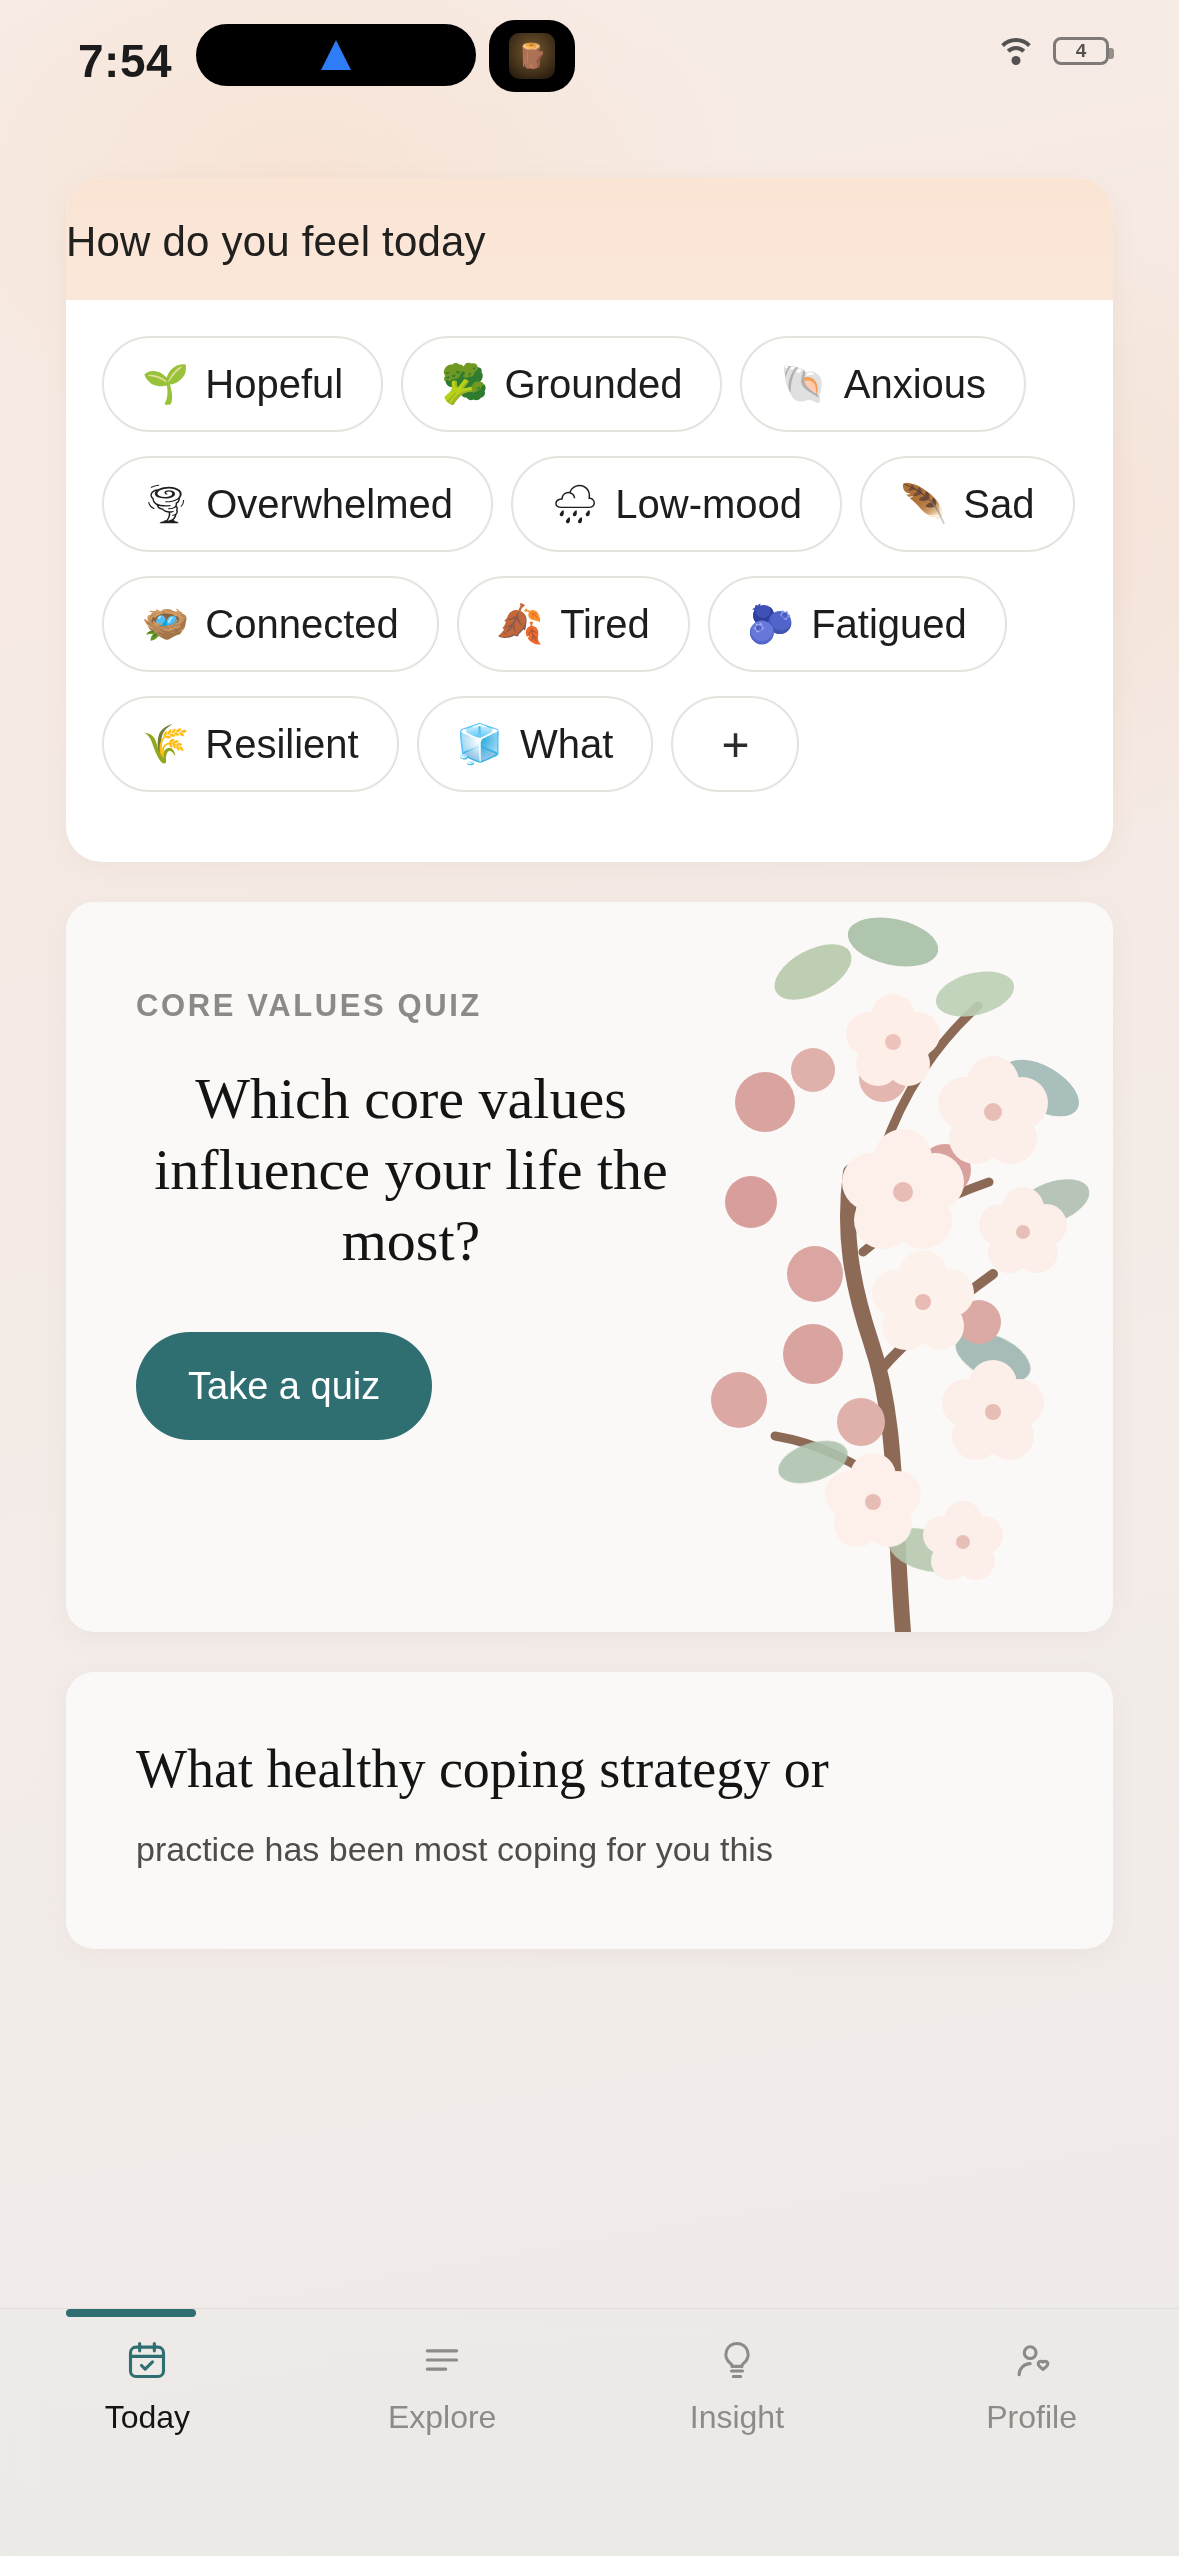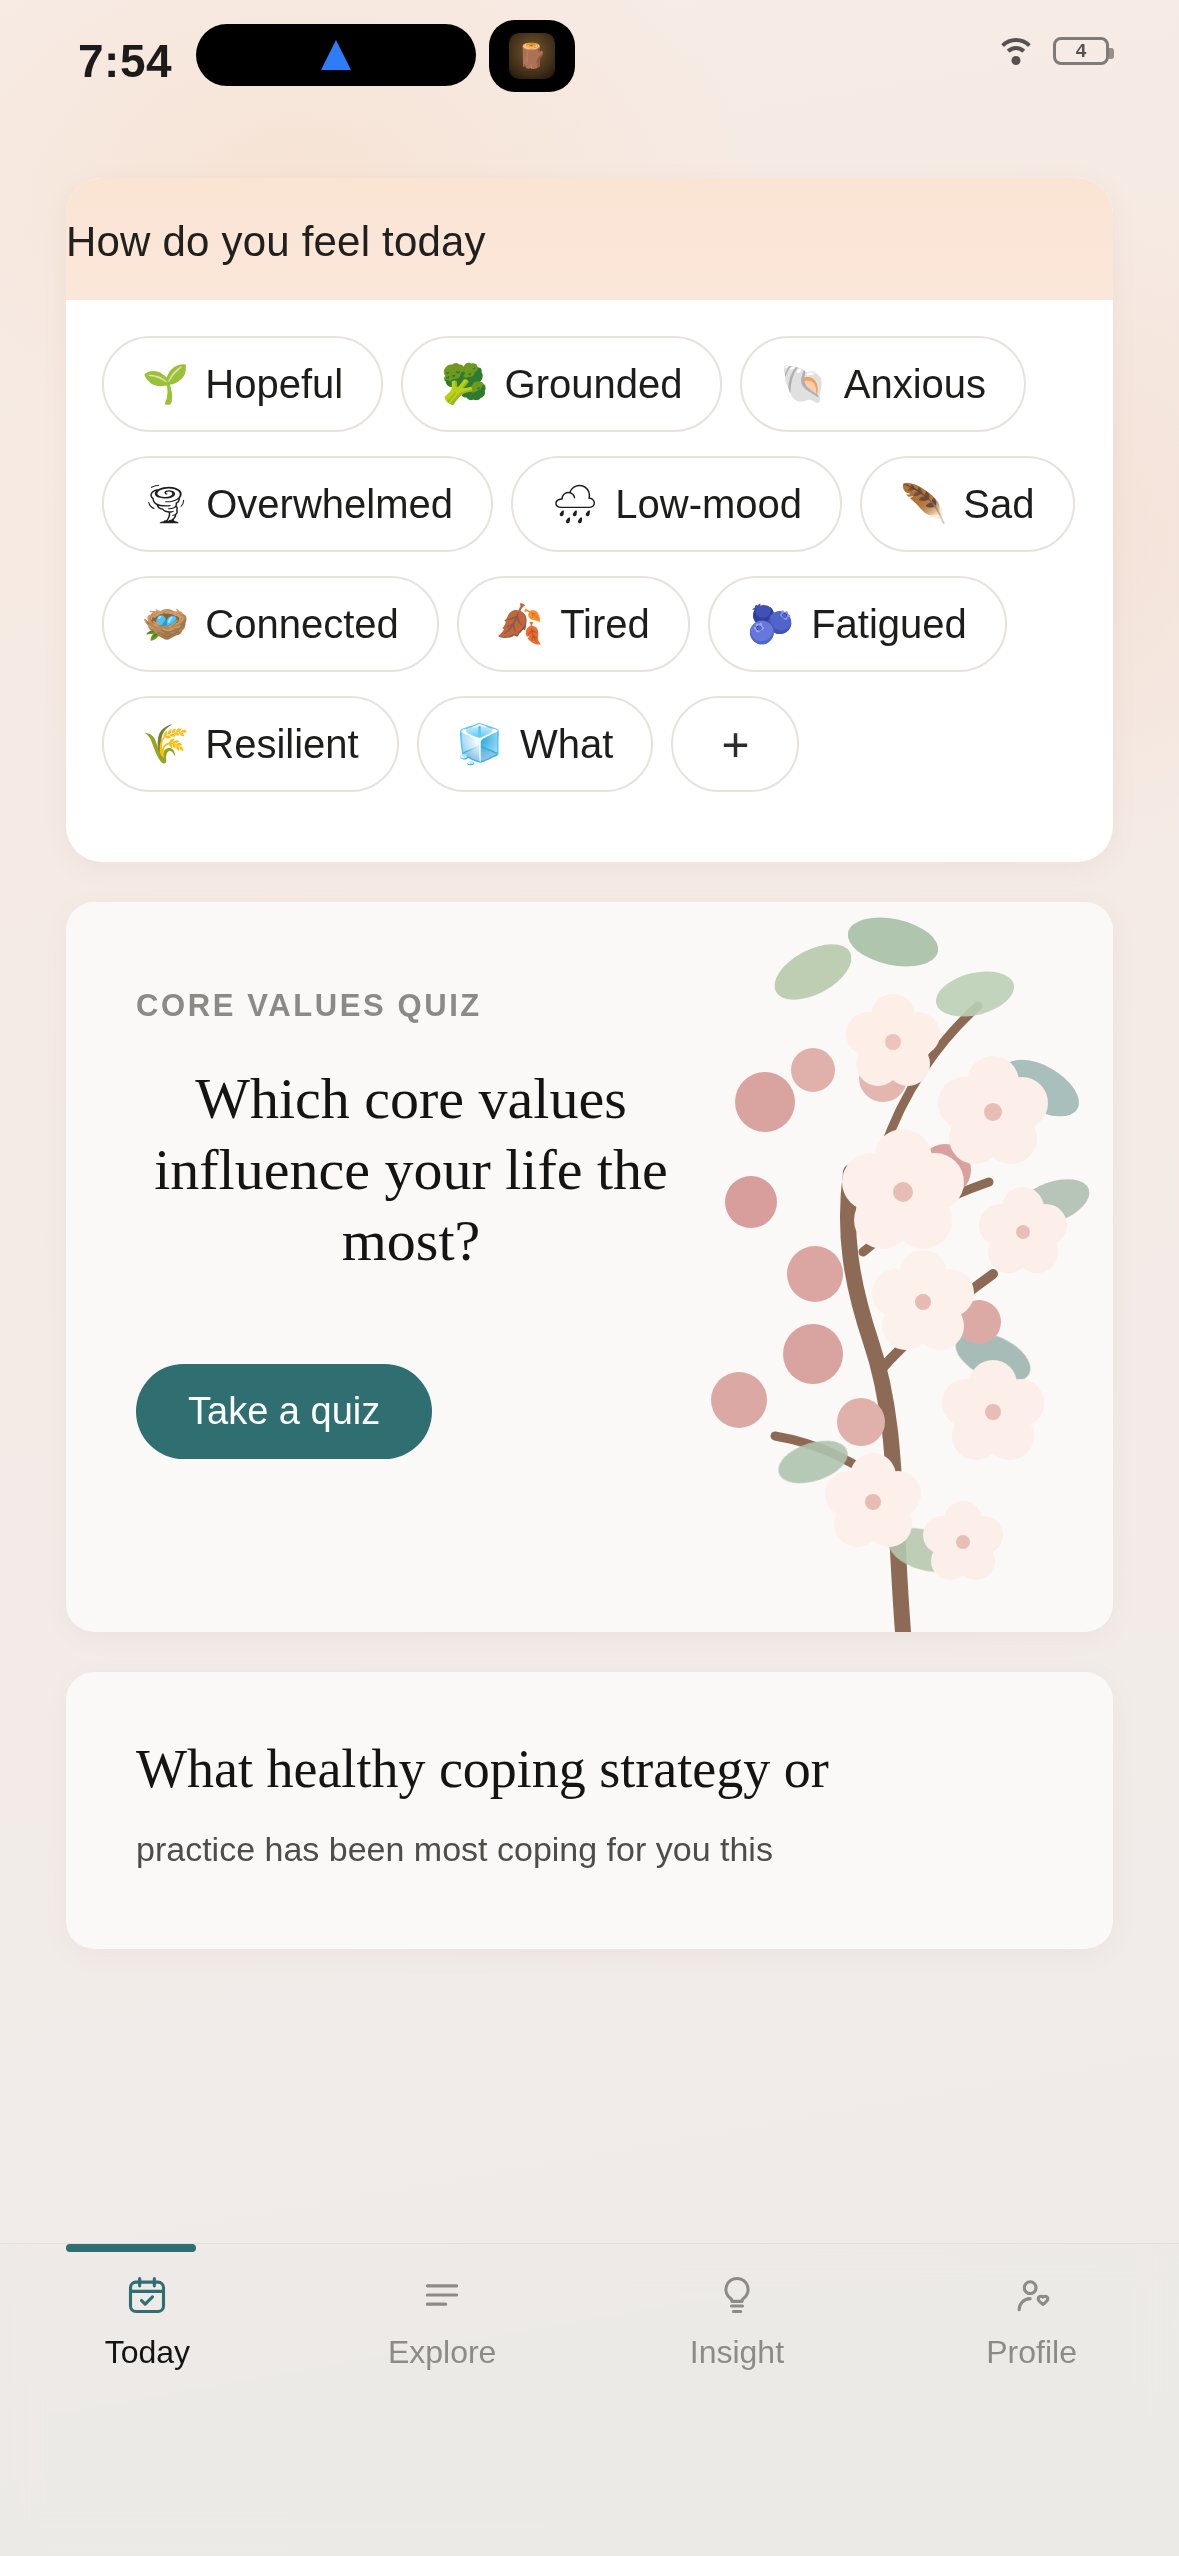--- a/index.html
+++ b/index.html
@@ -200,25 +200,25 @@
   .quiz-title {
     margin-top: 40px;
     font-family: Liberation Serif, serif;
     font-size: 58px;
     line-height: 1.22;
     color: #141414;
     font-weight: 400;
     text-align: center;
   }
   .quiz-btn {
-    margin-top: 88px;
+    margin-top: 56px;
     display: inline-flex;
     align-items: center;
     justify-content: center;
-    height: 95px;
+    height: 108px;
     padding: 0 52px;
     border-radius: 54px;
     background: #2f6f72;
     color: #fff;
     font-size: 38px;
     border: none;
     cursor: pointer;
   }
   
   .blossom {
@@ -245,21 +245,21 @@
   .peek-sub {
     margin-top: 26px;
     font-size: 34px;
     color: #4f4d4a;
   }
 
   
   .tabbar {
     position: absolute;
     left: 0; right: 0; bottom: 0;
-    height: 313px;
+    height: 248px;
     background: rgba(236,233,230,0.88);
     backdrop-filter: blur(18px);
     border-top: 1px solid rgba(0,0,0,0.05);
     display: flex;
     padding-top: 26px;
     z-index: 10;
   }
   .tab {
     flex: 1;
     display: flex;

